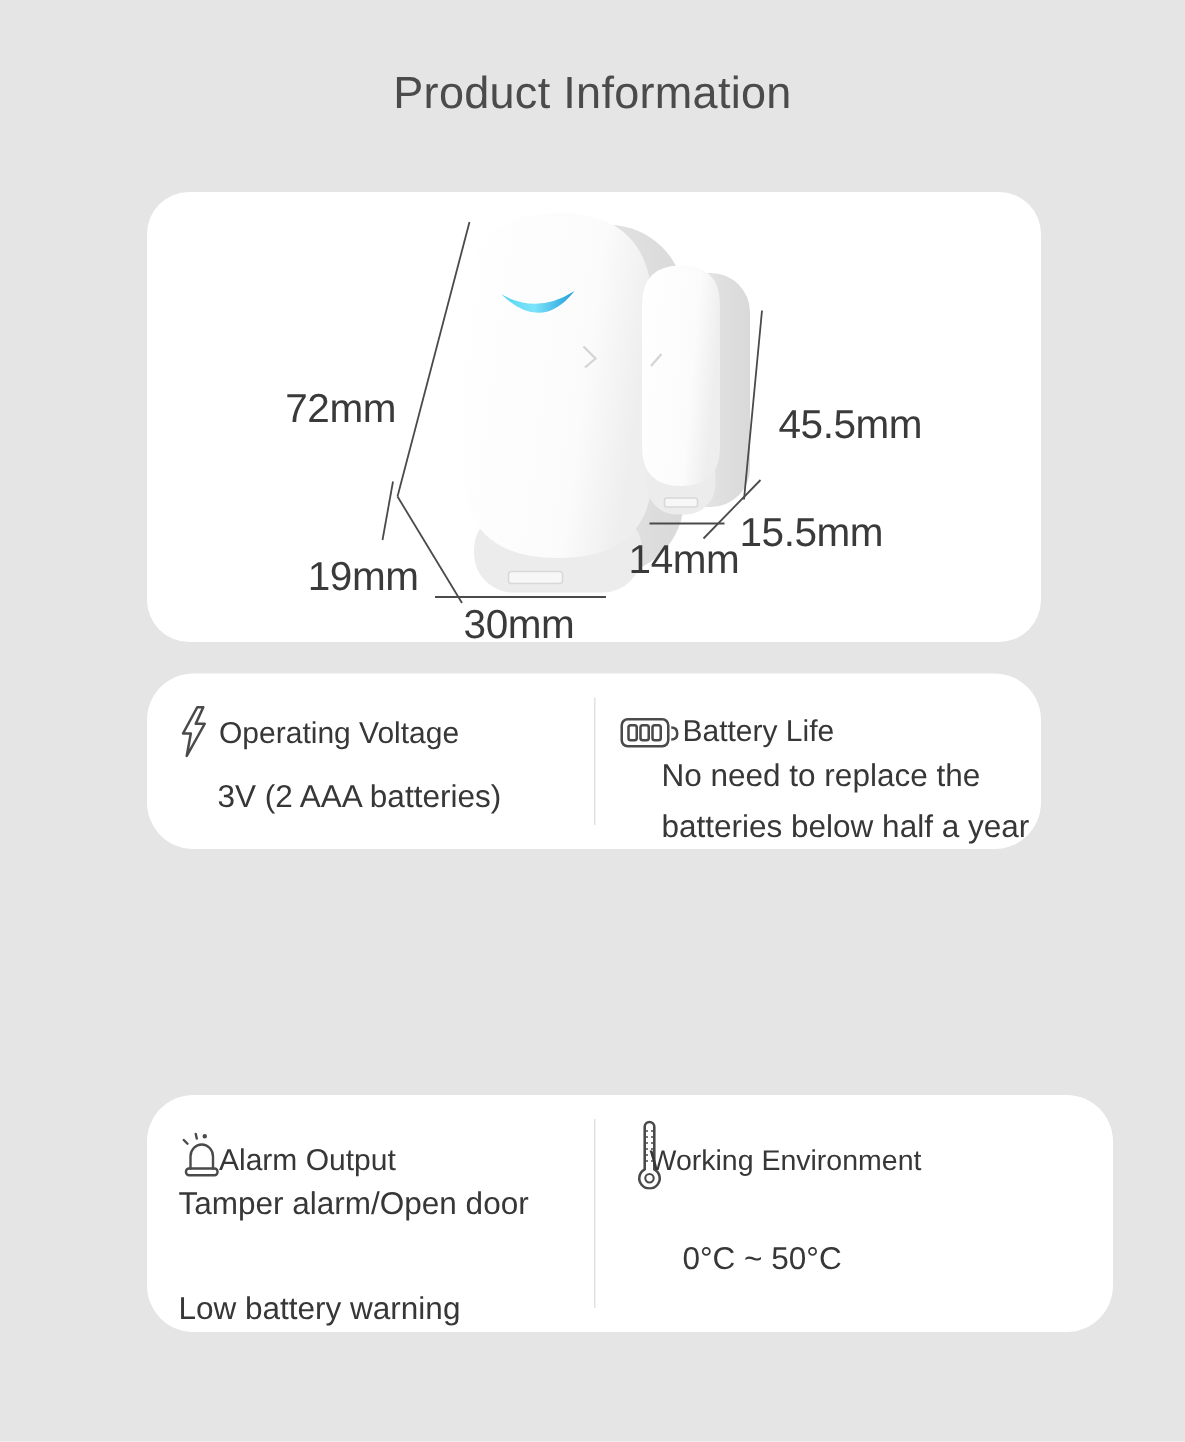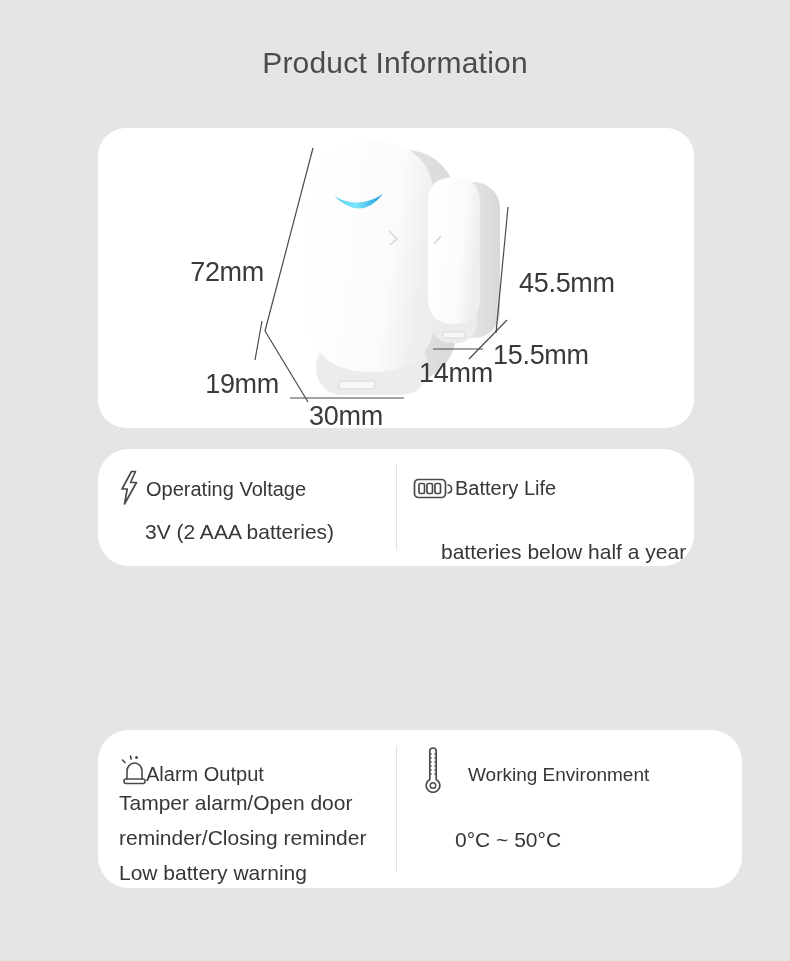--- a/index.html
+++ b/index.html
@@ -118,52 +118,52 @@
         <g class="icon-stroke" stroke-width="1.7">
           <rect x="1.5" y="2.5" width="31" height="18" rx="4"></rect>
           <rect x="6" y="6.5" width="5.5" height="10" rx="1.5"></rect>
           <rect x="14" y="6.5" width="5.5" height="10" rx="1.5"></rect>
           <rect x="22" y="6.5" width="5.5" height="10" rx="1.5"></rect>
           <path d="M34.5,8 q4,0 4,4 q0,4 -4,4"></path>
         </g>
       </svg>
     </span>
     <span class="lbl" style="left:357px;top:28px">Battery Life</span>
+    <div class="val" style="left:343px;top:57px">No need to replace the</div>
     <div class="val" style="left:343px;top:91px">batteries below half a year</div>
   </section>
 
 
   <section class="card" id="spec-card-3">
     <span class="ic" style="left:21px;top:24px">
       <svg width="30" height="32" viewBox="0 0 30 32">
         <g class="icon-stroke" stroke-width="1.6" stroke-linecap="round">
           <path d="M3.5,6 L6,8.5"></path>
           <path d="M11.5,2 L12.2,5"></path>
           <circle cx="17.5" cy="3.5" r="0.7" fill="#4a4a4a"></circle>
           <path d="M8,25 V17 a7.5,8 0 0 1 15,0 V25"></path>
           <rect x="5" y="25" width="21" height="4.5" rx="2"></rect>
         </g>
       </svg>
     </span>
     <span class="lbl" style="left:48px;top:33px">Alarm Output</span>
     <div class="val" style="left:21px;top:61px">Tamper alarm/Open door</div>
-    <div class="val" style="left:21px;top:96px">reminder/Closing reminder</div>
     <div class="val" style="left:21px;top:131px">Low battery warning</div>
 
     <div class="divider"></div>
 
     <span class="ic" style="left:325px;top:15px">
       <svg width="20" height="48" viewBox="0 0 20 48">
         <g class="icon-stroke">
           <path stroke-width="1.7" d="M13.2,34.5 V6.2 a3.2,3.2 0 0 0 -6.4,0 V34.5 a6.8,6.8 0 1 0 6.4,0 Z"></path>
           <circle stroke-width="1.4" cx="10" cy="40.5" r="2.8"></circle>
           <g stroke-width="1">
             <path d="M7.2,9 h1.8 M7.2,13 h1.8 M7.2,17 h1.8 M7.2,21 h1.8 M7.2,25 h1.8 M7.2,29 h1.8"></path>
             <path d="M11,9 h1.8 M11,13 h1.8 M11,17 h1.8 M11,21 h1.8 M11,25 h1.8 M11,29 h1.8"></path>
           </g>
         </g>
       </svg>
     </span>
-    <span class="lbl small" style="left:370px;top:34px">Working Environment</span>
+    <span class="lbl small" style="left:335px;top:34px">Working Environment</span>
     <div class="val" style="left:357px;top:98px">0°C ~ 50°C</div>
   </section>
 
 </div>
 
 </body></html>

